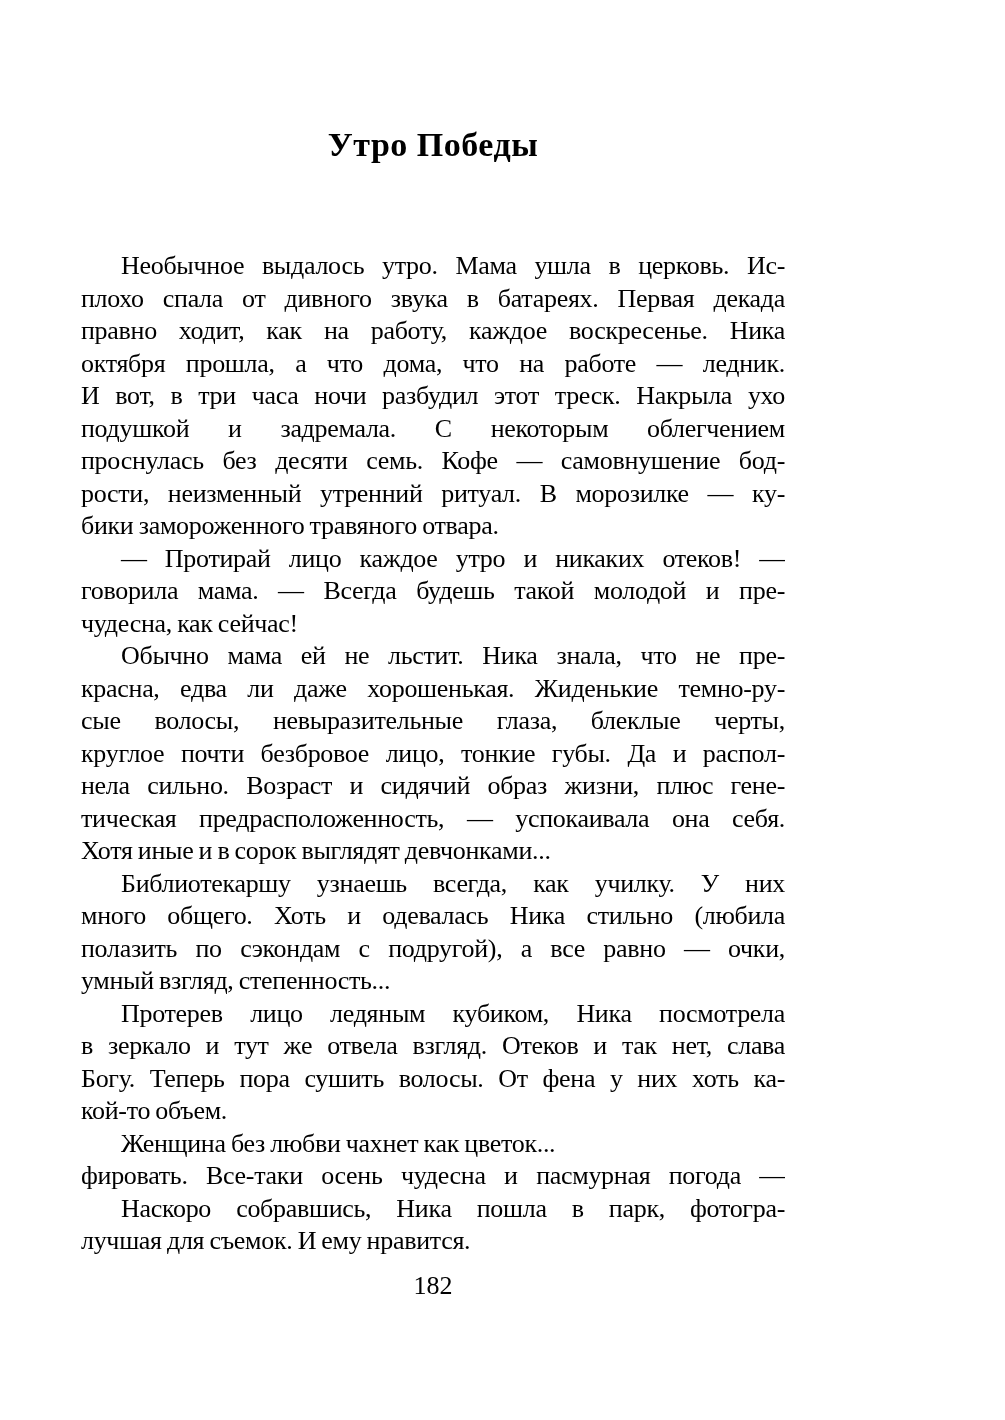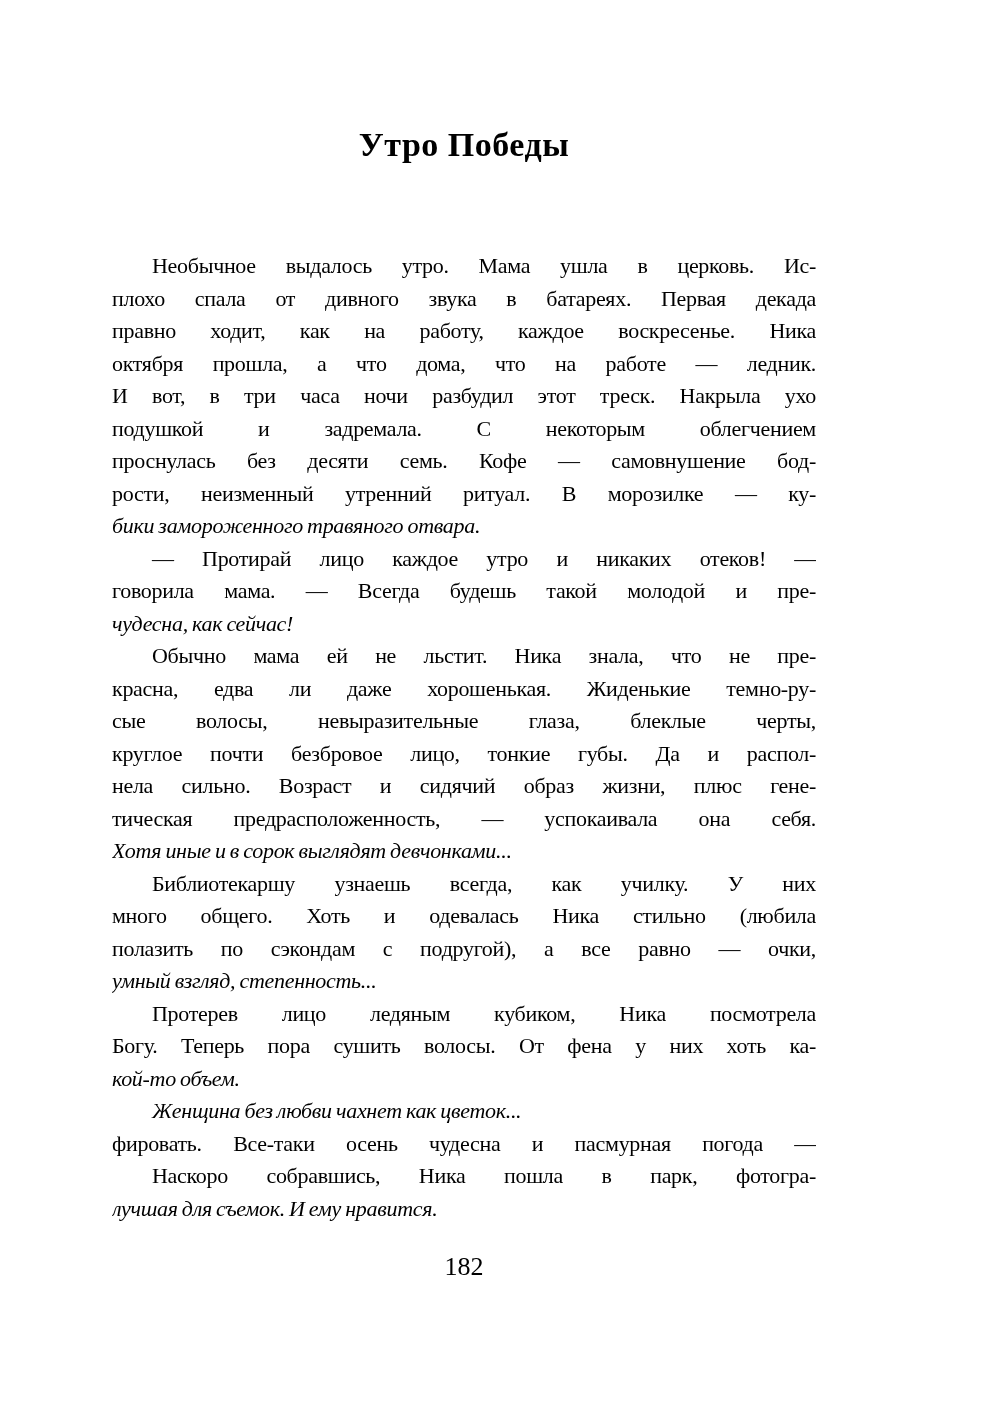--- a/index.html
+++ b/index.html
@@ -12,58 +12,57 @@
     background: #ffffff;
     color: #000000;
     font-family: "Liberation Serif", "DejaVu Serif", serif;
     overflow: hidden;
   }
   .page {
     box-sizing: border-box;
     width: 1005px;
     height: 1420px;
     padding-top: 124px;
-    padding-left: 112px;
+    padding-left: 81px;
   }
   .content {
     width: 704px;
   }
   .title {
     font-size: 34px;
     font-weight: bold;
     line-height: 42px;
     text-align: center;
     margin: 0 0 84px 0;
     letter-spacing: 0.5px;
   }
   .body-text {
-    font-size: 22px;
+    font-size: 26px;
     letter-spacing: -0.3px;
     word-spacing: -1px;
   }
   .paragraph {
     margin: 0;
   }
   .line {
     line-height: 32.5px;
     height: 32.5px;
     overflow: hidden;
     text-align: justify;
     text-align-last: justify;
     white-space: normal;
   }
   .line.first {
     text-indent: 40px;
   }
   .line.last {
     text-align-last: left;
-    font-style: italic;
   }
   .page-number {
-    margin-top: 26px;
+    margin-top: 12px;
     font-size: 26px;
     line-height: 32px;
     text-align: center;
   }
 </style>
 </head>
 <body>
 
 <div class="page">
   <div class="content">
@@ -95,20 +94,21 @@
           <div class="line last">Хотя иные и в сорок выглядят девчонками...</div>
         </div>
         <div class="paragraph">
           <div class="line first">Библиотекаршу узнаешь всегда, как училку. У них</div>
           <div class="line">много общего. Хоть и одевалась Ника стильно (любила</div>
           <div class="line">полазить по сэкондам с подругой), а все равно — очки,</div>
           <div class="line last">умный взгляд, степенность...</div>
         </div>
         <div class="paragraph">
           <div class="line first">Протерев лицо ледяным кубиком, Ника посмотрела</div>
+          <div class="line">в зеркало и тут же отвела взгляд. Отеков и так нет, слава</div>
           <div class="line">Богу. Теперь пора сушить волосы. От фена у них хоть ка-</div>
           <div class="line last">кой-то объем.</div>
         </div>
         <div class="paragraph">
           <div class="line first last">Женщина без любви чахнет как цветок...</div>
         </div>
         <div class="paragraph">
           <div class="line">фировать. Все-таки осень чудесна и пасмурная погода —</div>
           <div class="line first">Наскоро собравшись, Ника пошла в парк, фотогра-</div>
           <div class="line last">лучшая для съемок. И ему нравится.</div>

